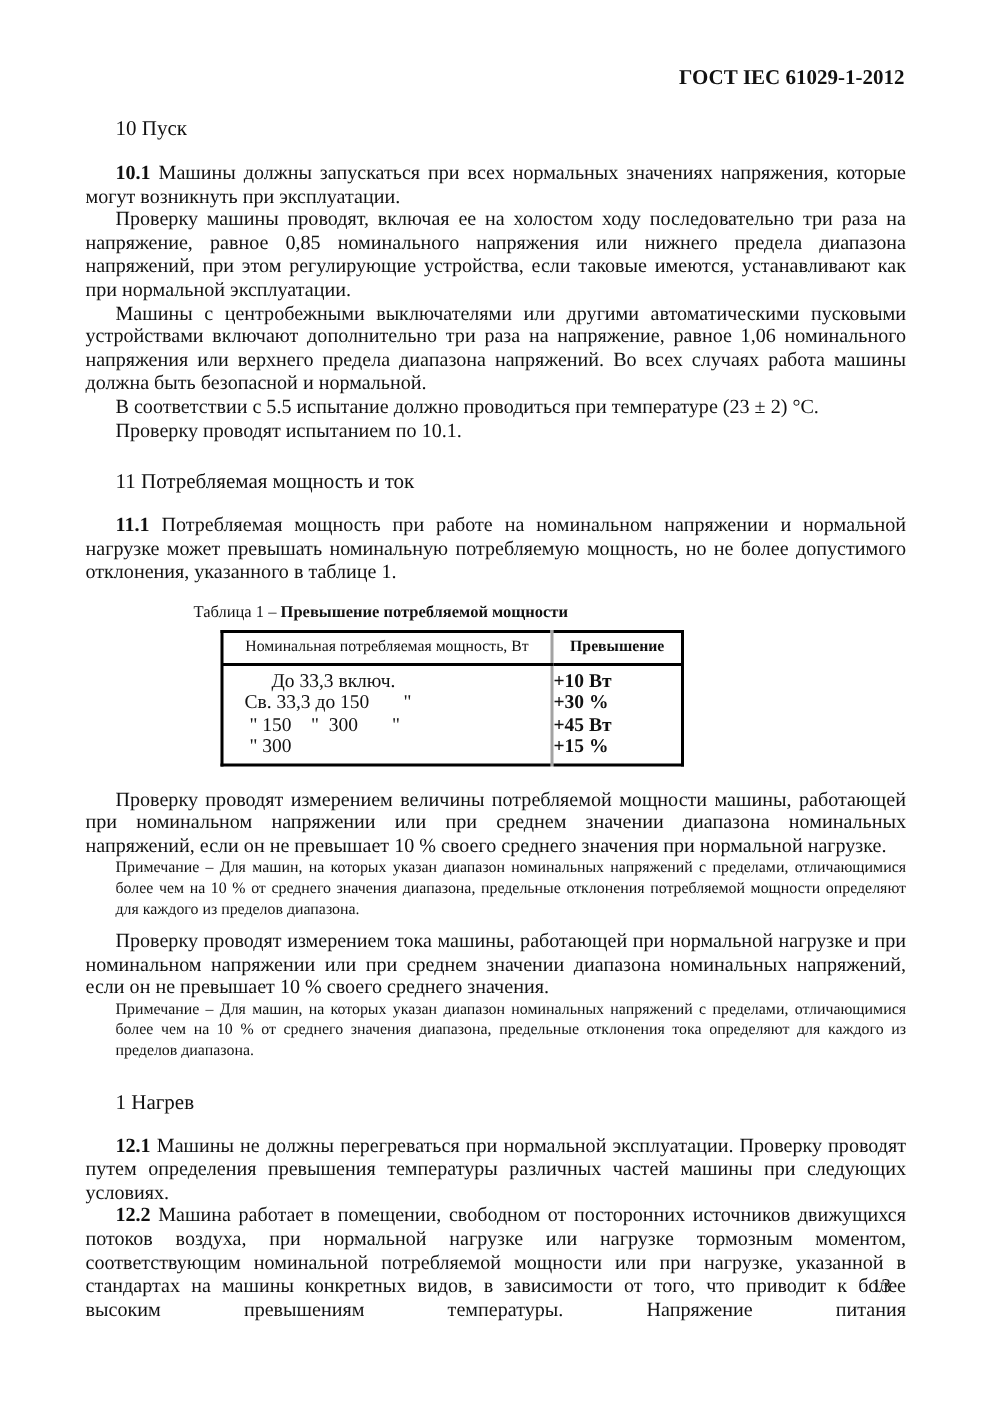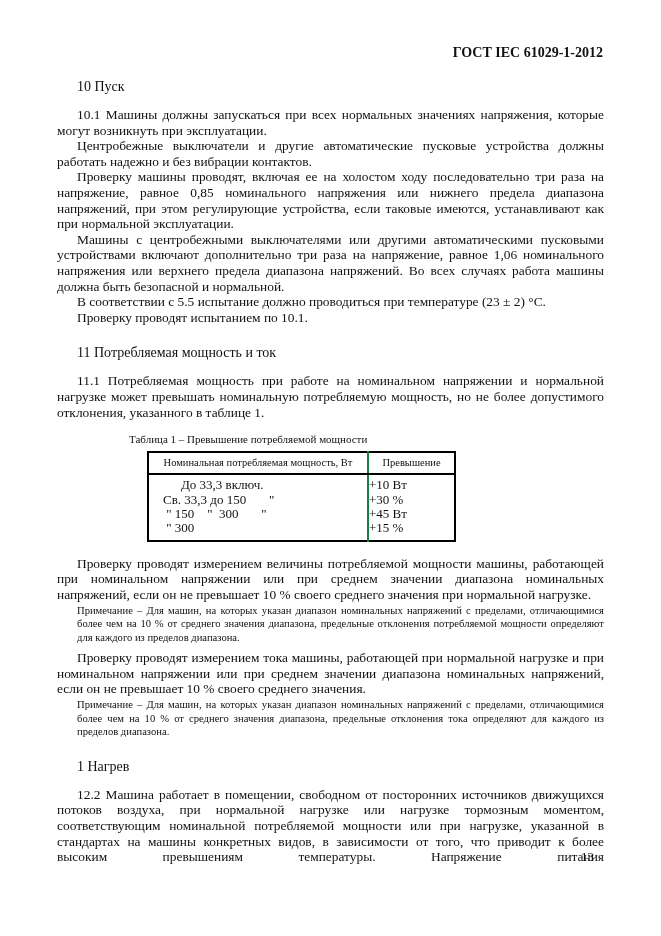--- a/index.html
+++ b/index.html
@@ -14,59 +14,58 @@
   }
   .content {
     position: absolute; left: 57px; top: 78px; width: 547px;
     font-size: 13.4px; line-height: 15.6px;
   }
   h2 {
     font-size: 14px; font-weight: normal; margin: 0;
     padding-left: 20px; line-height: 18px;
   }
   p { margin: 0; text-align: justify; text-indent: 20px; }
-  .b { font-weight: normal; margin-top: 48px; }
+  .b { font-weight: bold; margin-top: 48px; }
   .gap1 { height: 11px; }
   .gap2 { height: 19px; }
   .note {
     font-size: 10.6px; line-height: 13.6px;
     padding-left: 20px; text-indent: 0; margin-top: 1px;
   }
   .caption {
     font-size: 11px; margin-left: 72px; line-height: 14px;
     margin-top: 12px; text-indent: 0;
   }
   table.t {
     margin-left: 90px; margin-top: 5px; border-collapse: collapse;
     width: 309px; border: 2px solid #000;
   }
   table.t th {
     font-weight: normal; font-size: 10.5px; height: 20px;
     border-bottom: 2px solid #000; text-align: center; padding: 0;
   }
-  table.t th + th, table.t td + td { border-left: 2px solid #15803d; }
+  table.t th + th, table.t td + td { border-left: 2px solid #a3a3a3; font-weight: bold; }
   table.t td { vertical-align: top; padding: 3px 0 4px 0; font-size: 13px; line-height: 14.4px; }
   .c1 { width: 218px; }
   .c1 .row { white-space: pre; padding-left: 14px; }
   .c1 .row.first { padding-left: 32px; }
   .c2 .row { white-space: pre; }
   .pagenum { position: absolute; left: 581px; top: 849px; font-size: 13px; }
 </style>
 </head>
 <body>
 
 <div class="page">
   <div class="hdr">ГОСТ IEC 61029-1-2012</div>
 
   <div class="content">
 
     <h2>10 Пуск</h2>
     <div class="gap1"></div>
     <p><span class="b">10.1</span><span> Машины должны запускаться при всех нормальных значениях напряжения, которые могут возникнуть при эксплуатации.</span></p>
-    <p>Центробежные выключатели и другие автоматические пусковые устройства должны работать надежно и без вибрации контактов.</p>
     <p>Проверку машины проводят, включая ее на холостом ходу последовательно три раза на напряжение, равное 0,85 номинального напряжения или нижнего предела диапазона напряжений, при этом регулирующие устройства, если таковые имеются, устанавливают как при нормальной эксплуатации.</p>
     <p>Машины с центробежными выключателями или другими автоматическими пусковыми устройствами включают дополнительно три раза на напряжение, равное 1,06 номинального напряжения или верхнего предела диапазона напряжений. Во всех случаях работа машины должна быть безопасной и нормальной.</p>
     <p>В соответствии с 5.5 испытание должно проводиться при температуре (23 ± 2) °С.</p>
     <p>Проверку проводят испытанием по 10.1.</p>
 
     <div class="gap2"></div>
 
     <h2>11 Потребляемая мощность и ток</h2>
     <div class="gap1"></div>
     <p><span class="b">11.1</span><span> Потребляемая мощность при работе на номинальном напряжении и нормальной нагрузке может превышать номинальную потребляемую мощность, но не более допустимого отклонения, указанного в таблице 1.</span></p>
@@ -100,17 +99,18 @@
     <p>Проверку проводят измерением величины потребляемой мощности машины, работающей при номинальном напряжении или при среднем значении диапазона номинальных напряжений, если он не превышает 10 % своего среднего значения при нормальной нагрузке.</p>
     <p class="note">Примечание – Для машин, на которых указан диапазон номинальных напряжений с пределами, отличающимися более чем на 10 % от среднего значения диапазона, предельные отклонения потребляемой мощности определяют для каждого из пределов диапазона.</p>
     <div style="height:6px"></div>
     <p>Проверку проводят измерением тока машины, работающей при нормальной нагрузке и при номинальном напряжении или при среднем значении диапазона номинальных напряжений, если он не превышает 10 % своего среднего значения.</p>
     <p class="note">Примечание – Для машин, на которых указан диапазон номинальных напряжений с пределами, отличающимися более чем на 10 % от среднего значения диапазона, предельные отклонения тока определяют для каждого из пределов диапазона.</p>
 
     <div class="gap2"></div>
 
     <h2>1 Нагрев</h2>
     <div class="gap1"></div>
+    <p><span class="b">12.1</span><span> Машины не должны перегреваться при нормальной эксплуатации. Проверку проводят путем определения превышения температуры различных частей машины при следующих условиях.</span></p>
     <p style="text-align-last: justify;"><span class="b">12.2</span><span> Машина работает в помещении, свободном от посторонних источников движущихся потоков воздуха, при нормальной нагрузке или нагрузке тормозным моментом, соответствующим номинальной потребляемой мощности или при нагрузке, указанной в стандартах на машины конкретных видов, в зависимости от того, что приводит к более высоким превышениям температуры. Напряжение питания</span></p>
   </div>
 
   <div class="pagenum">13</div>
 </div>
 
 </body></html>

